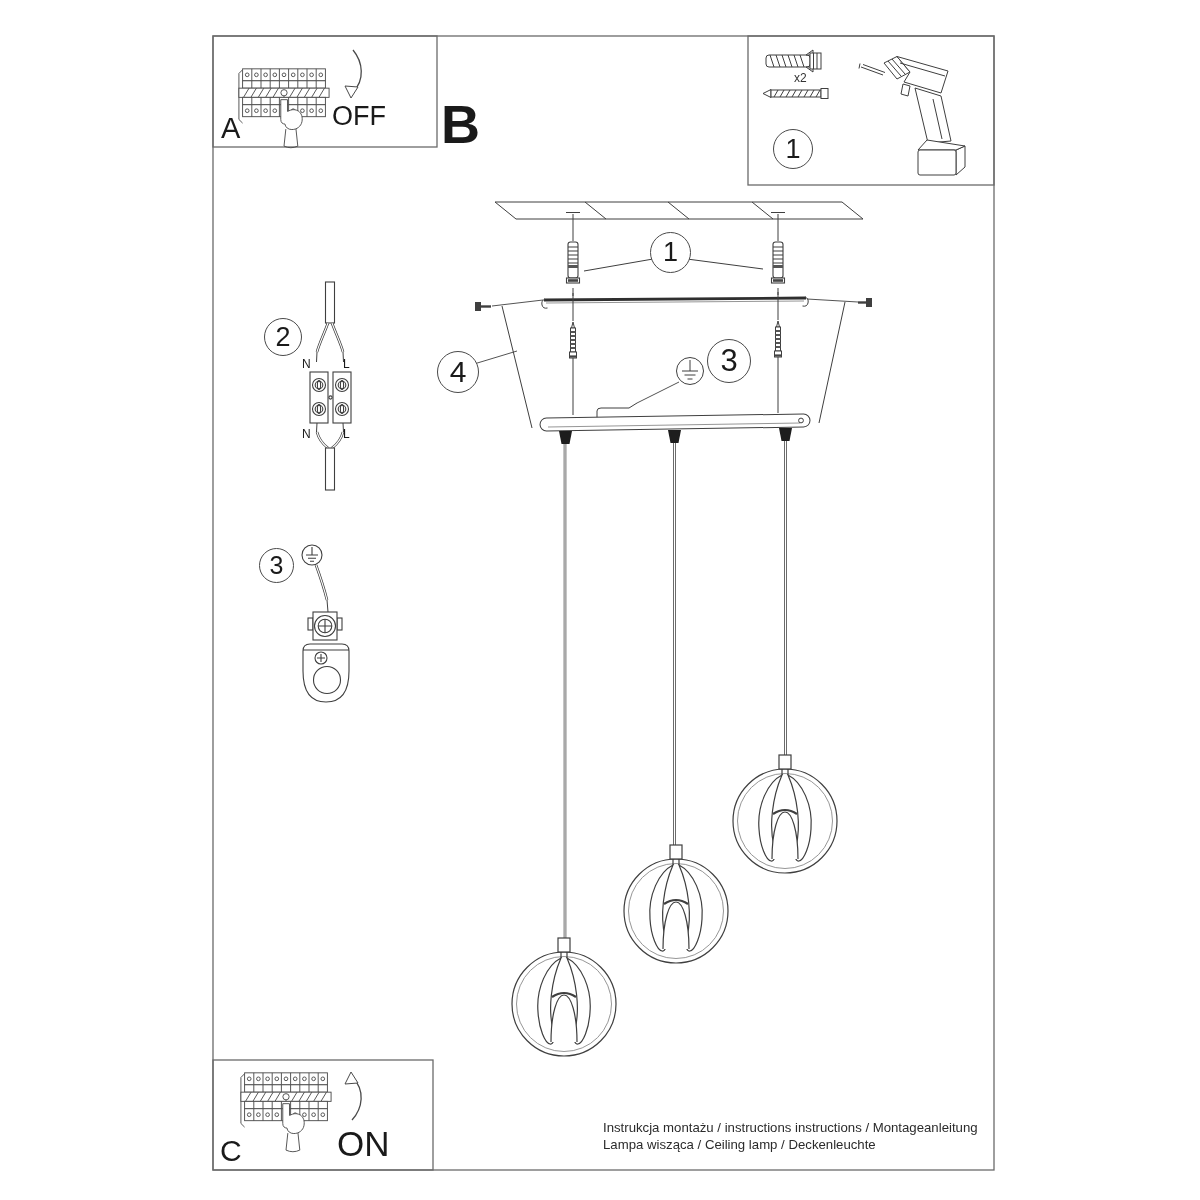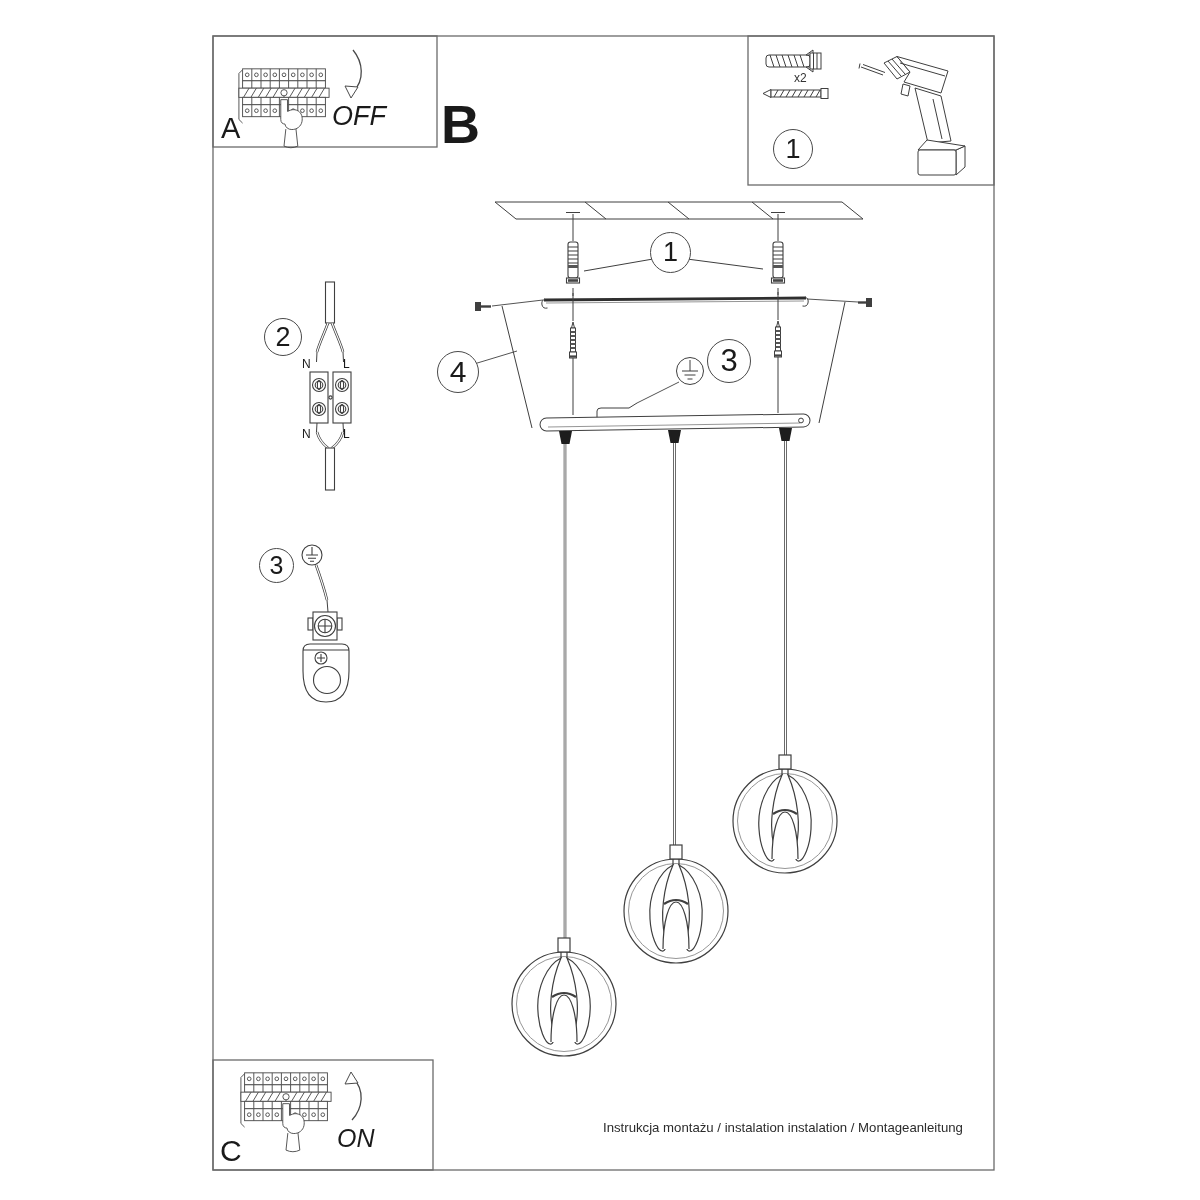--- a/index.html
+++ b/index.html
@@ -278,36 +278,37 @@
       <path d="M303,651 Q303,644 310,644 L342,644 Q349,644 349,651 L349,671 Q349,702 326,702 Q303,702 303,671 Z" fill="#fff"></path>
       <path d="M303,650 L349,650"></path>
       <circle cx="321" cy="658" r="6" fill="#fff"></circle>
       <path d="M317,658 H325 M321,654 V662"></path>
       <circle cx="327" cy="680" r="13.5"></circle>
     </g>
   </g>
 </svg>
 
 <div class="lbl" style="left:221px;top:114px;font-size:29px;">A</div>
-<div class="lbl" style="left:332px;top:103px;font-size:27px;font-style:italic;">OFF</div>
+<div class="lbl" style="left:332px;top:103px;font-size:27px;">OFF</div>
 <div class="lbl" style="left:441px;top:97px;font-size:54px;font-weight:bold;">B</div>
 <div class="lbl" style="left:220px;top:1136px;font-size:30px;">C</div>
-<div class="lbl" style="left:337px;top:1126px;font-size:25px;font-style:italic;">ON</div>
+<div class="lbl" style="left:337px;top:1126px;font-size:35px;">ON</div>
 
 <div class="lbl" style="left:794px;top:72px;font-size:12px;color:#333;">x2</div>
 
 <div class="badge" style="left:773px;top:129px;width:38px;height:38px;font-size:27px;">1</div>
 <div class="badge" style="left:650px;top:232px;width:39px;height:39px;font-size:27px;">1</div>
 <div class="badge" style="left:264px;top:318px;width:36px;height:36px;font-size:27px;">2</div>
 <div class="badge" style="left:259px;top:548px;width:33px;height:33px;font-size:25px;">3</div>
 <div class="badge" style="left:707px;top:339px;width:42px;height:42px;font-size:31px;">3</div>
 <div class="badge" style="left:437px;top:351px;width:40px;height:40px;font-size:30px;">4</div>
 
 <div class="lbl" style="left:302px;top:358px;font-size:12px;">N</div>
 <div class="lbl" style="left:343px;top:358px;font-size:12px;">L</div>
 <div class="lbl" style="left:302px;top:428px;font-size:12px;">N</div>
 <div class="lbl" style="left:343px;top:428px;font-size:12px;">L</div>
 
 <div class="footer">
-  <div>Instrukcja montażu / instalation instalation / Montageanleitung</div>
+  <div>Instrukcja montażu / instructions instructions / Montageanleitung</div>
+  <div>Lampa wisząca / Ceiling lamp / Deckenleuchte</div>
 </div>
 
 </div>
 
 </body></html>

